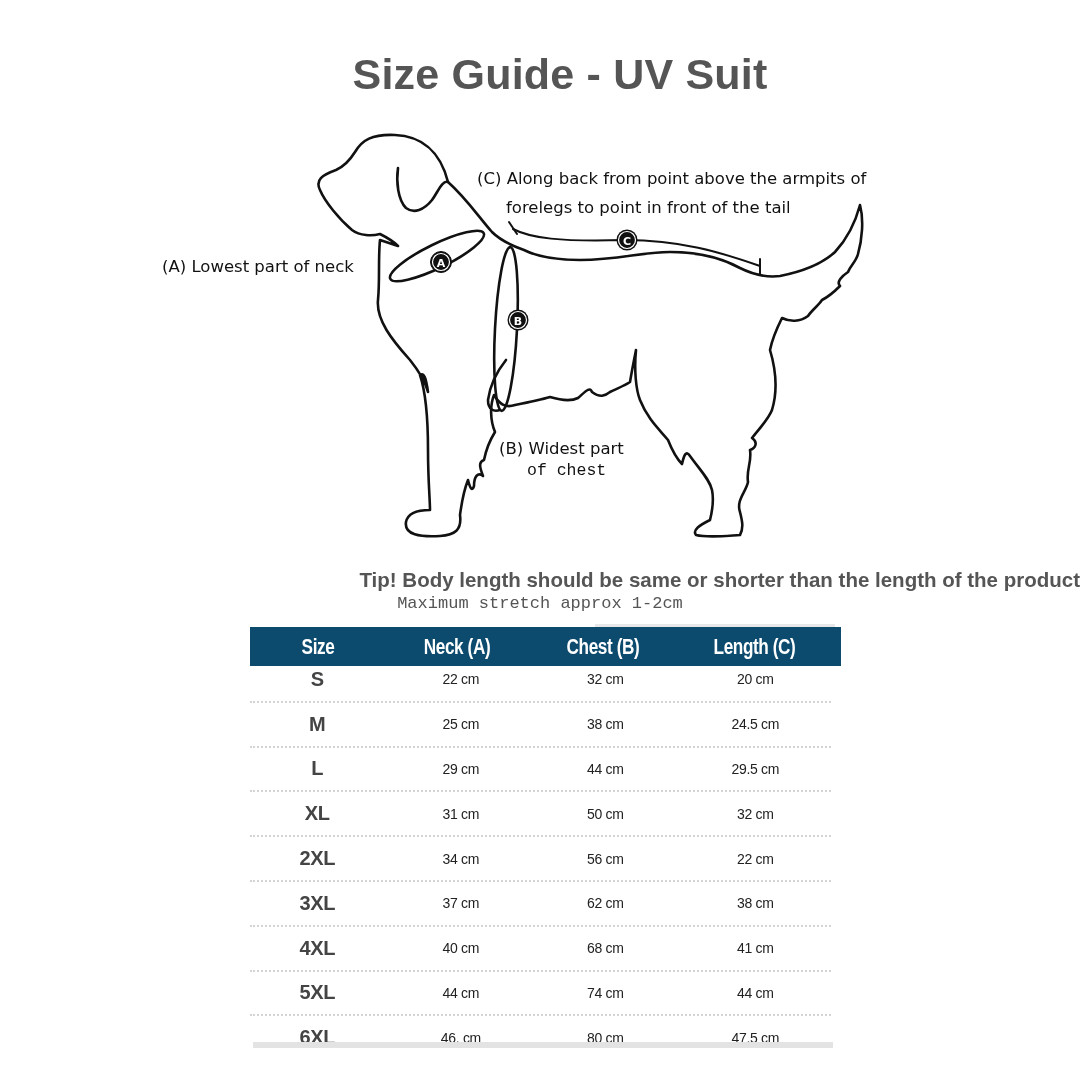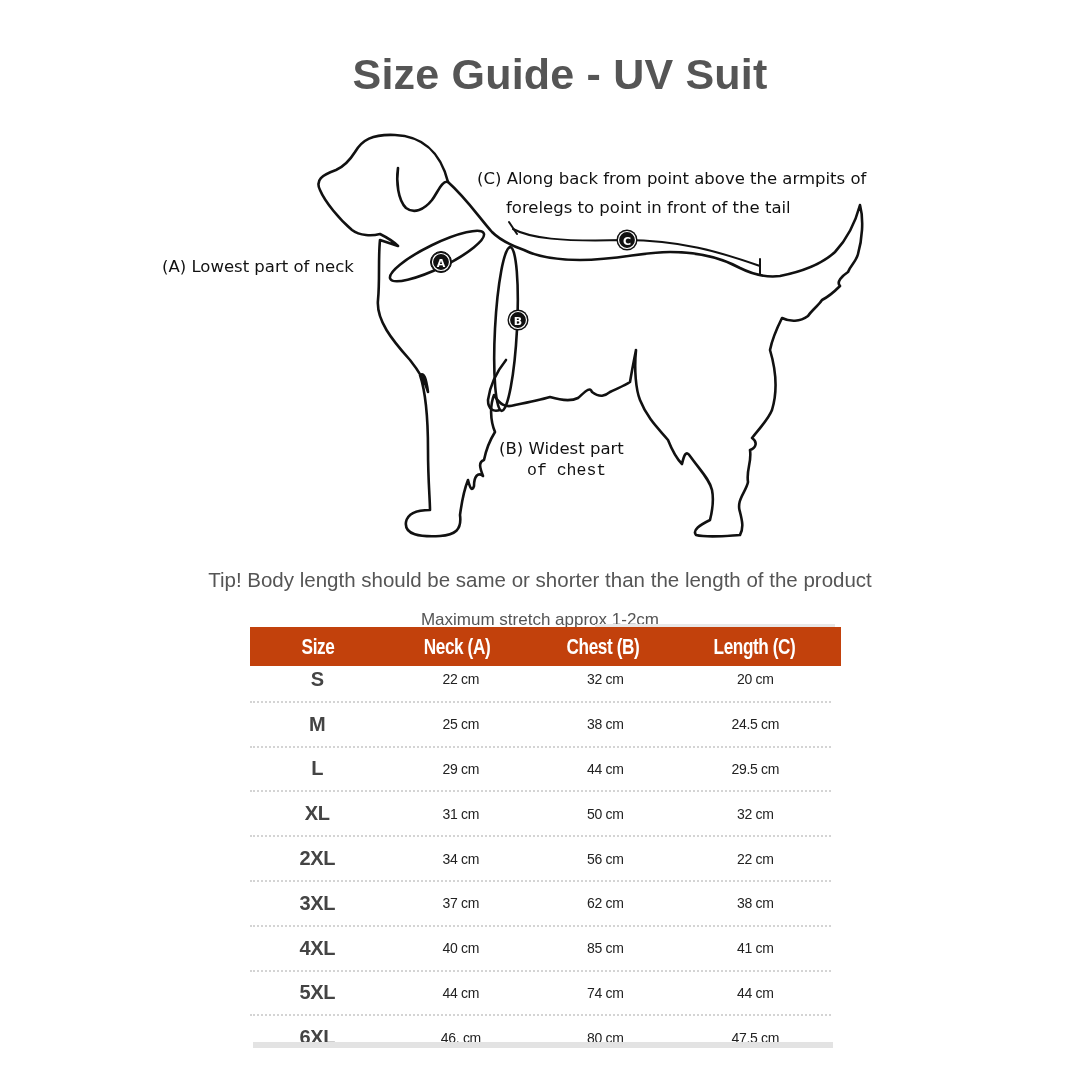--- a/index.html
+++ b/index.html
@@ -1,23 +1,23 @@
 <!DOCTYPE html>
 <html><head>
   <meta charset="utf-8">
   <style>
     html, body { margin: 0; padding: 0; background: #ffffff; }
     body { width: 1080px; height: 1080px; position: relative; overflow: hidden; font-family: "Liberation Sans", sans-serif; color: #4d4d4d; }
     .title { position: absolute; top: 50px; left: 0; width: 1080px; text-align: center; font-family: "Liberation Sans", sans-serif; font-weight: 700; font-size: 43px; color: #555555; letter-spacing: 0.2px; margin-left: 20px; }
     .diagram { position: absolute; left: 0; top: 0; width: 1080px; height: 560px; }
     .label { position: absolute; font-family: "DejaVu Sans", sans-serif; font-size: 16.5px; color: #111; line-height: 21px; white-space: nowrap; }
-    .tip { position: absolute; top: 568px; left: 0; width: 1080px; text-align: center; font-family: "Liberation Sans", sans-serif; font-weight: 400; font-size: 20.5px; color: #555555; }
-    .sub { position: absolute; top: 594px; left: 0; width: 1080px; text-align: center; font-family: Liberation Sans, sans-serif; font-size: 17px; color: #555555; margin-top: 16px; }
+    .tip { position: absolute; top: 568px; left: 0; width: 1080px; text-align: right; font-family: "Liberation Sans", sans-serif; font-weight: 700; font-size: 20.5px; color: #555555; }
+    .sub { position: absolute; top: 594px; left: 0; width: 1080px; text-align: center; font-family: Liberation Mono, monospace; font-size: 17px; color: #555555; }
     .table { position: absolute; left: 250px; top: 627px; width: 591px; }
-    .thead { display: flex; height: 39px; background: #c2410c; align-items: center; }
+    .thead { display: flex; height: 39px; background: #0c4a6e; align-items: center; }
     .th { color: #ffffff; font-family: "Liberation Sans", sans-serif; font-weight: 700; font-size: 22px; text-align: center; transform: scaleX(0.78); letter-spacing: -0.5px; }
     .row { display: flex; height: 42.8px; align-items: center; border-bottom: 2px dotted #d4d4d4; margin-right: 10px; }
     .row:last-child { border-bottom: none; }
     .cell { text-align: center; font-family: "Liberation Sans", sans-serif; font-size: 14px; color: #222; letter-spacing: -0.3px; }
     .cell.size { font-weight: 700; color: #444; font-size: 20px; }
     .c0 { width: 136px; } .c1 { width: 142px; } .c2 { width: 150px; } .c3 { width: 153px; }
     .row .c1 { margin-left: 6px; }
     .rows { padding-top: 0; margin-top: -8px; }
     .bottom-bar { position: absolute; left: 253px; top: 1042px; width: 580px; height: 6px; background: #e3e3e3; }
     .top-shadow { position: absolute; left: 595px; top: 624px; width: 240px; height: 3px; background: #e8e8e8; }
@@ -115,21 +115,21 @@
     </div>
     <div class="row">
       <div class="cell size c0">3XL</div>
       <div class="cell c1">37 cm</div>
       <div class="cell c2">62 cm</div>
       <div class="cell c3">38 cm</div>
     </div>
     <div class="row">
       <div class="cell size c0">4XL</div>
       <div class="cell c1">40 cm</div>
-      <div class="cell c2">85 cm</div>
+      <div class="cell c2">68 cm</div>
       <div class="cell c3">41 cm</div>
     </div>
     <div class="row">
       <div class="cell size c0">5XL</div>
       <div class="cell c1">44 cm</div>
       <div class="cell c2">74 cm</div>
       <div class="cell c3">44 cm</div>
     </div>
     <div class="row">
       <div class="cell size c0">6XL</div>

